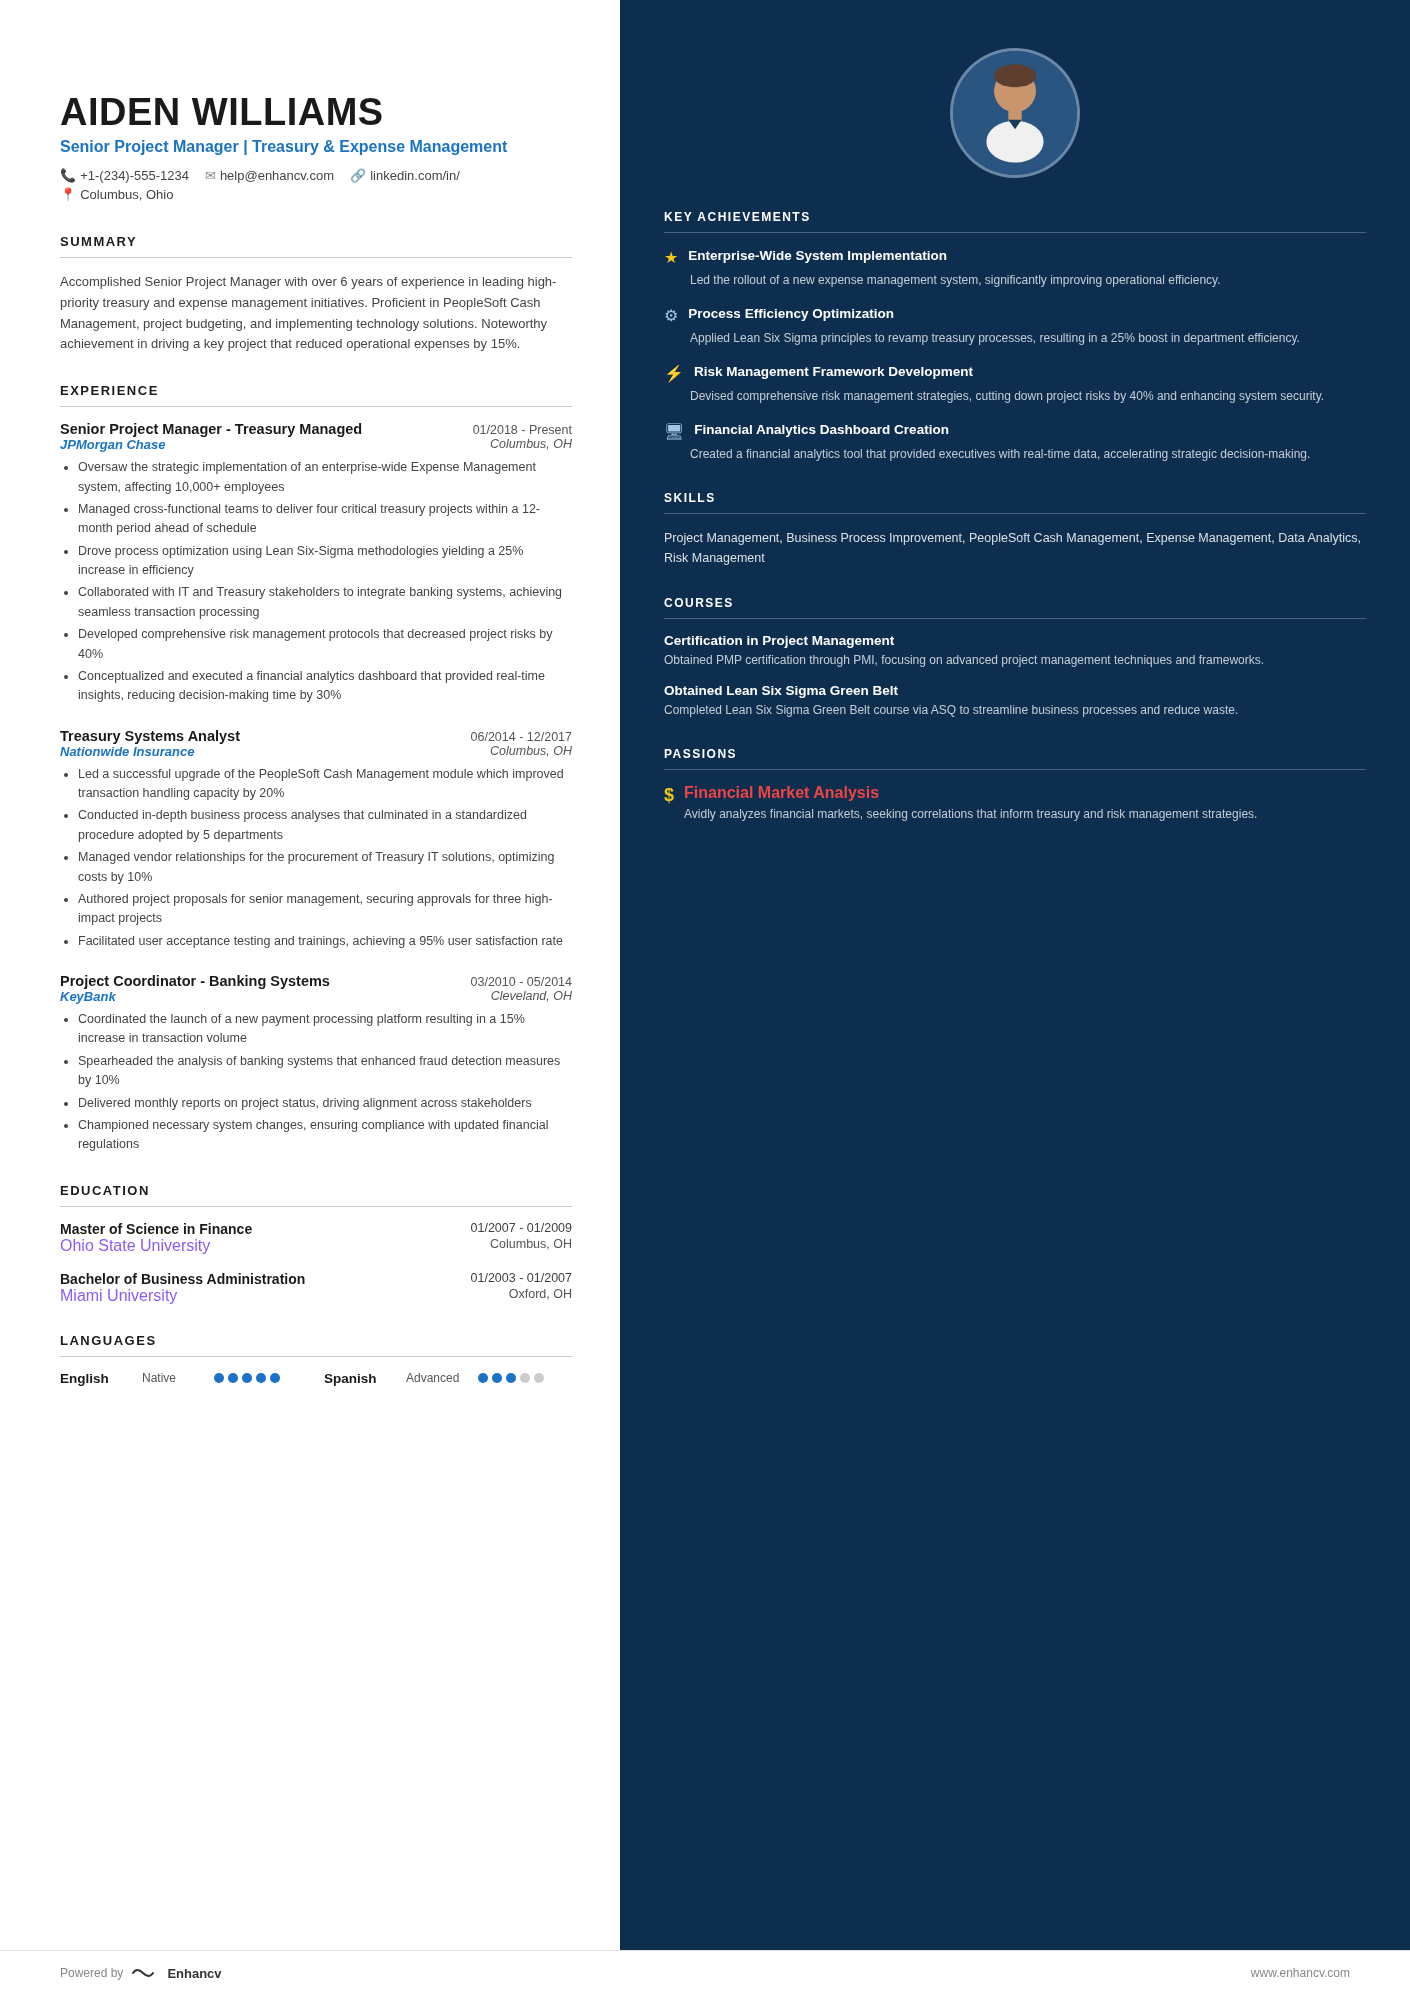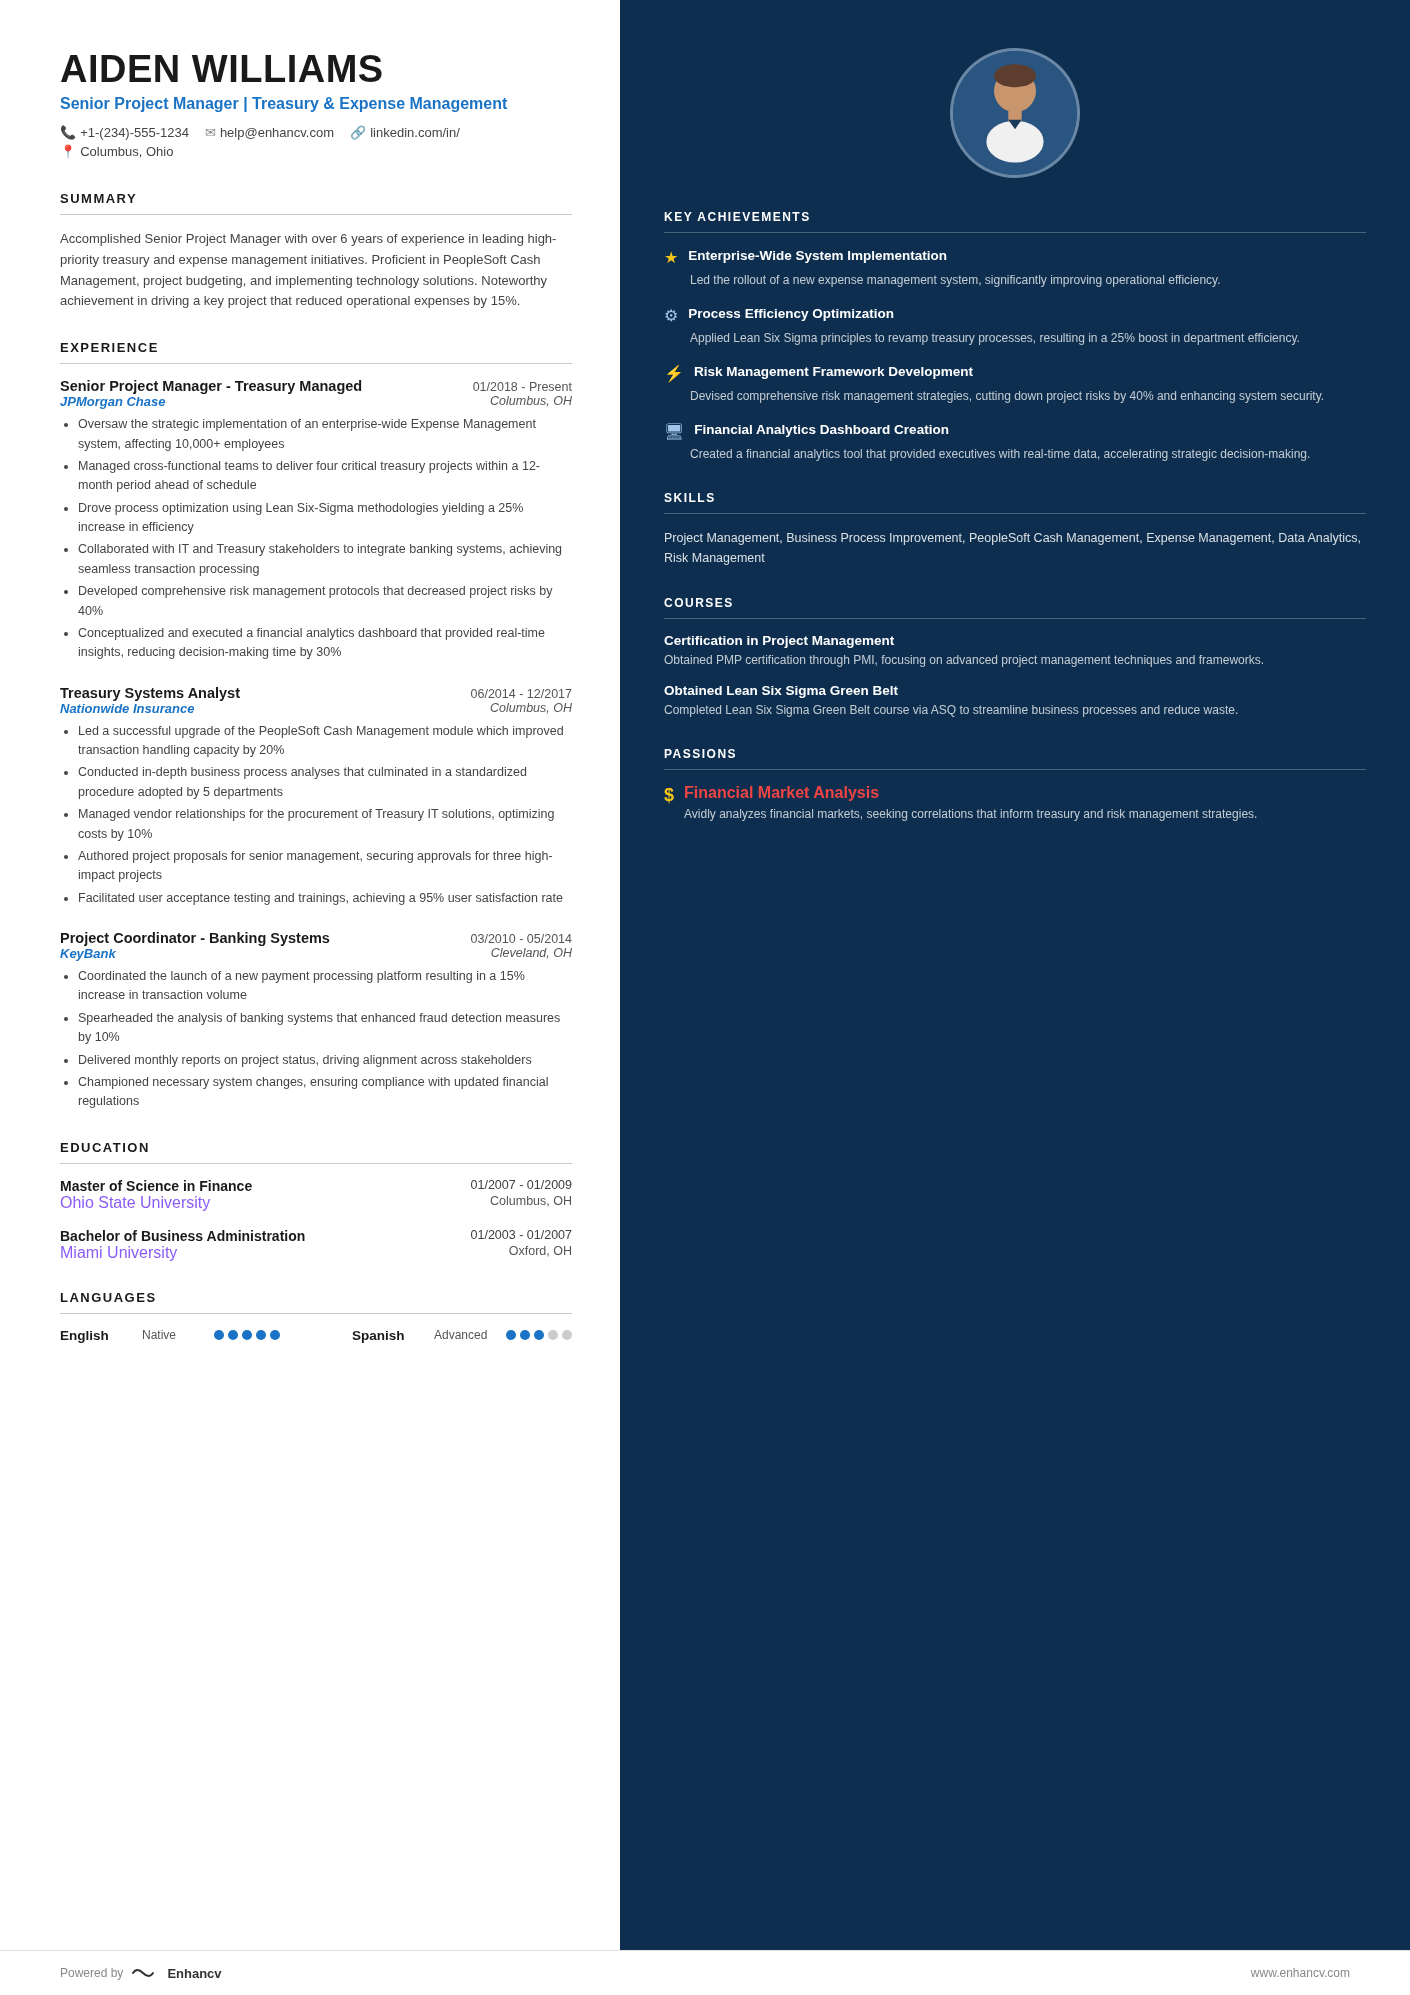--- a/index.html
+++ b/index.html
@@ -38,20 +38,21 @@
     
     .header {
       margin-bottom: 32px;
     }
     .name {
       font-size: 38px;
       font-weight: 900;
       color: #1a1a1a;
       letter-spacing: 0.5px;
       text-transform: uppercase;
+      margin-top: 43px;
     }
     .title-line {
       font-size: 16px;
       color: #1a73c5;
       font-weight: 600;
       margin-top: 4px;
       margin-bottom: 12px;
     }
     .contact-line {
       display: flex;
@@ -170,21 +171,21 @@
       color: #8b5cf6;
       font-weight: 400;
     }
     .edu-location {
       font-size: 12.5px;
       color: #555;
     }
     
     .lang-row {
       display: flex;
-      gap: 72px;
+      gap: 44px;
     }
     .lang-item {
       display: flex;
       align-items: center;
       gap: 12px;
     }
     .lang-name {
       font-size: 13.5px;
       font-weight: 600;
       color: #1a1a1a;

